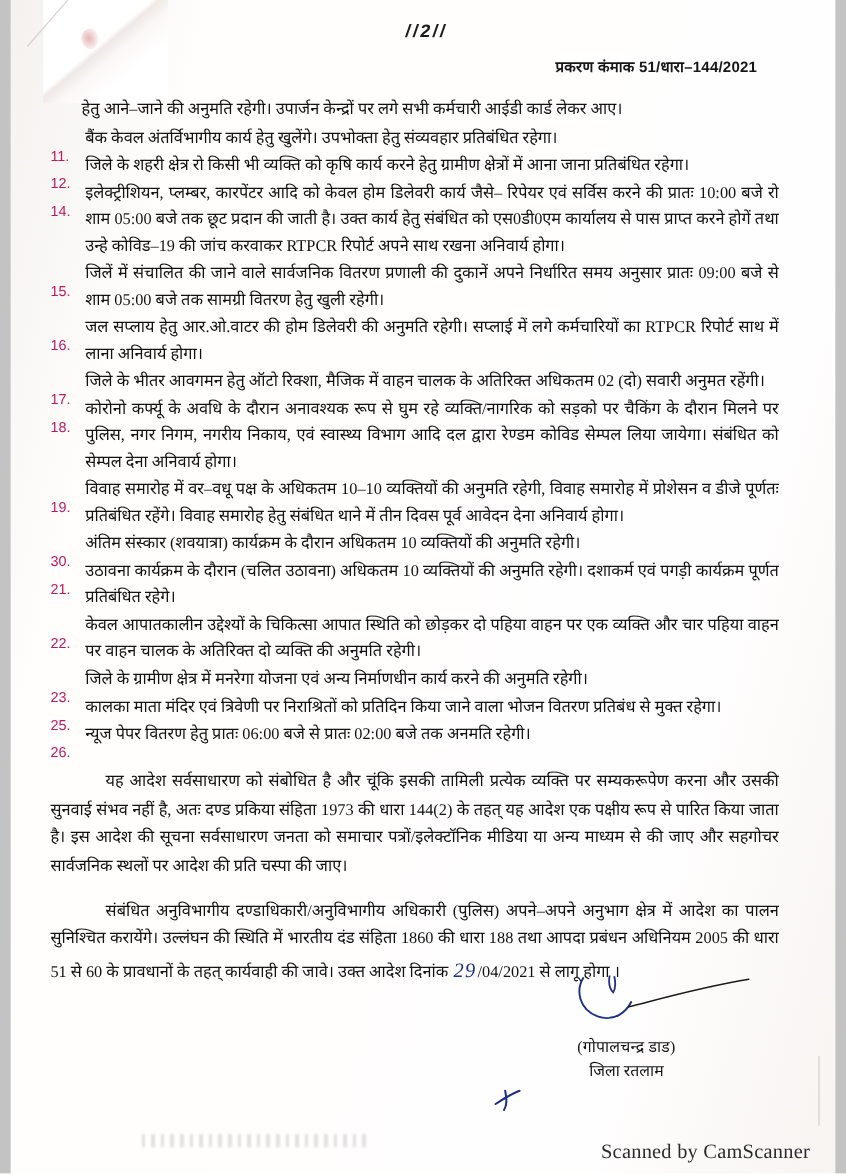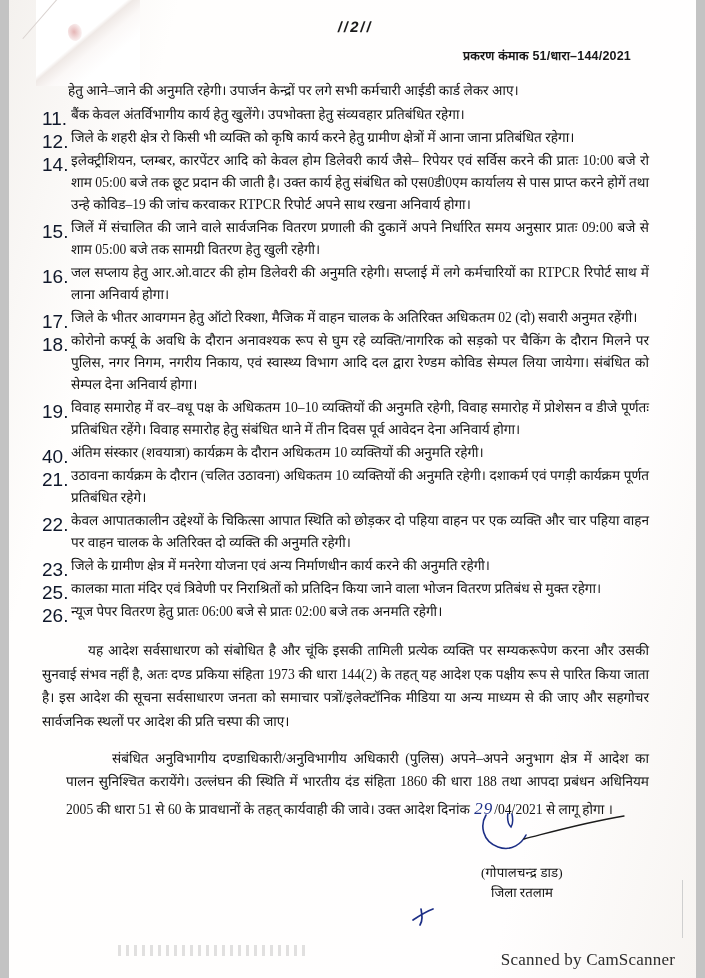--- a/index.html
+++ b/index.html
@@ -124,39 +124,39 @@
     padding-right: 14px;
     margin-bottom: 1px;
     font-size: 13.6px;
     line-height: 1.62;
     color: #121212;
     text-align: justify;
   }
   ol.clauses li .num {
     position: absolute;
     left: 0;
-    top: 0;
+    top: 17px;
     width: 24px;
     text-align: left;
     font-family: "Liberation Sans", sans-serif;
-    font-size: 19px;
-    color: #0f172a;
+    font-size: 12px;
+    color: #be185d;
   }
 
   
   .closing {
     margin: 16px 0 0 0;
     padding-right: 14px;
     font-size: 13.6px;
     line-height: 1.72;
     color: #121212;
     text-align: justify;
     text-indent: 46px;
   }
-  .closing.second { margin-top: 14px; margin-left: 24px; }
+  .closing.second { margin-top: 14px; }
 
   .date-line {
     display: inline;
   }
   .handwritten-date {
     font-family: "Liberation Serif", serif;
     font-style: italic;
     font-size: 17px;
     color: #1d2f86;
     letter-spacing: 1px;
@@ -251,21 +251,21 @@
 
     <ol class="clauses" id="clause-list">
         <li><span class="num">11.</span><span>बैंक केवल अंतर्विभागीय कार्य हेतु खुलेंगे। उपभोक्ता हेतु संव्यवहार प्रतिबंधित रहेगा।</span></li>
         <li><span class="num">12.</span><span>जिले के शहरी क्षेत्र रो किसी भी व्यक्ति को कृषि कार्य करने हेतु ग्रामीण क्षेत्रों में आना जाना प्रतिबंधित रहेगा।</span></li>
         <li><span class="num">14.</span><span>इलेक्ट्रीशियन, प्लम्बर, कारपेंटर आदि को केवल होम डिलेवरी कार्य जैसे– रिपेयर एवं सर्विस करने की प्रातः 10:00 बजे रो शाम 05:00 बजे तक छूट प्रदान की जाती है। उक्त कार्य हेतु संबंधित को एस0डी0एम कार्यालय से पास प्राप्त करने होगें तथा उन्हे कोविड–19 की जांच करवाकर RTPCR रिपोर्ट अपने साथ रखना अनिवार्य होगा।</span></li>
         <li><span class="num">15.</span><span>जिलें में संचालित की जाने वाले सार्वजनिक वितरण प्रणाली की दुकानें अपने निर्धारित समय अनुसार प्रातः 09:00 बजे से शाम 05:00 बजे तक सामग्री वितरण हेतु खुली रहेगी।</span></li>
         <li><span class="num">16.</span><span>जल सप्लाय हेतु आर.ओ.वाटर की होम डिलेवरी की अनुमति रहेगी। सप्लाई में लगे कर्मचारियों का RTPCR रिपोर्ट साथ में लाना अनिवार्य होगा।</span></li>
         <li><span class="num">17.</span><span>जिले के भीतर आवगमन हेतु ऑटो रिक्शा, मैजिक में वाहन चालक के अतिरिक्त अधिकतम 02 (दो) सवारी अनुमत रहेंगी।</span></li>
         <li><span class="num">18.</span><span>कोरोनो कर्फ्यू के अवधि के दौरान अनावश्यक रूप से घुम रहे व्यक्ति/नागरिक को सड़को पर चैकिंग के दौरान मिलने पर पुलिस, नगर निगम, नगरीय निकाय, एवं स्वास्थ्य विभाग आदि दल द्वारा रेण्डम कोविड सेम्पल लिया जायेगा। संबंधित को सेम्पल देना अनिवार्य होगा।</span></li>
         <li><span class="num">19.</span><span>विवाह समारोह में वर–वधू पक्ष के अधिकतम 10–10 व्यक्तियों की अनुमति रहेगी, विवाह समारोह में प्रोशेसन व डीजे पूर्णतः प्रतिबंधित रहेंगे। विवाह समारोह हेतु संबंधित थाने में तीन दिवस पूर्व आवेदन देना अनिवार्य होगा।</span></li>
-        <li><span class="num">40.</span><span>अंतिम संस्कार (शवयात्रा) कार्यक्रम के दौरान अधिकतम 10 व्यक्तियों की अनुमति रहेगी।</span></li>
+        <li><span class="num">30.</span><span>अंतिम संस्कार (शवयात्रा) कार्यक्रम के दौरान अधिकतम 10 व्यक्तियों की अनुमति रहेगी।</span></li>
         <li><span class="num">21.</span><span>उठावना कार्यक्रम के दौरान (चलित उठावना) अधिकतम 10 व्यक्तियों की अनुमति रहेगी। दशाकर्म एवं पगड़ी कार्यक्रम पूर्णत प्रतिबंधित रहेगे।</span></li>
         <li><span class="num">22.</span><span>केवल आपातकालीन उद्देश्यों के चिकित्सा आपात स्थिति को छोड़कर दो पहिया वाहन पर एक व्यक्ति और चार पहिया वाहन पर वाहन चालक के अतिरिक्त दो व्यक्ति की अनुमति रहेगी।</span></li>
         <li><span class="num">23.</span><span>जिले के ग्रामीण क्षेत्र में मनरेगा योजना एवं अन्य निर्माणधीन कार्य करने की अनुमति रहेगी।</span></li>
         <li><span class="num">25.</span><span>कालका माता मंदिर एवं त्रिवेणी पर निराश्रितों को प्रतिदिन किया जाने वाला भोजन वितरण प्रतिबंध से मुक्त रहेगा।</span></li>
         <li><span class="num">26.</span><span>न्यूज पेपर वितरण हेतु प्रातः 06:00 बजे से प्रातः 02:00 बजे तक अनमति रहेगी।</span></li>
       </ol>
 
     <div class="closing">यह आदेश सर्वसाधारण को संबोधित है और चूंकि इसकी तामिली प्रत्येक व्यक्ति पर सम्यकरूपेण करना और उसकी सुनवाई संभव नहीं है, अतः दण्ड प्रकिया संहिता 1973 की धारा 144(2) के तहत् यह आदेश एक पक्षीय रूप से पारित किया जाता है। इस आदेश की सूचना सर्वसाधारण जनता को समाचार पत्रों/इलेक्टॉनिक मीडिया या अन्य माध्यम से की जाए और सहगोचर सार्वजनिक स्थलों पर आदेश की प्रति चस्पा की जाए।</div>
 
     <div class="closing second">

